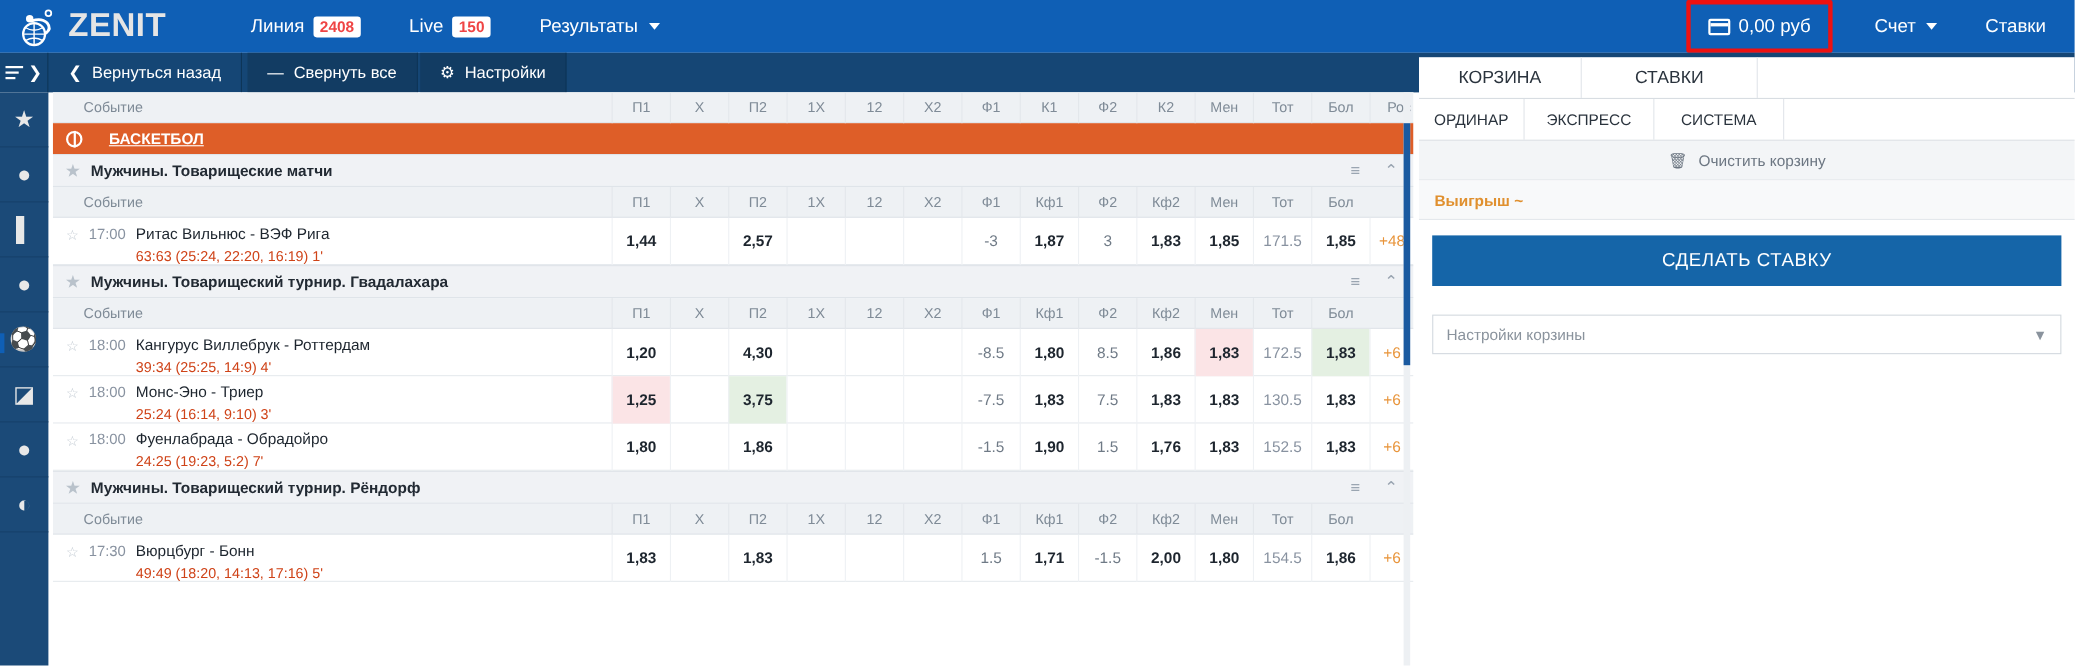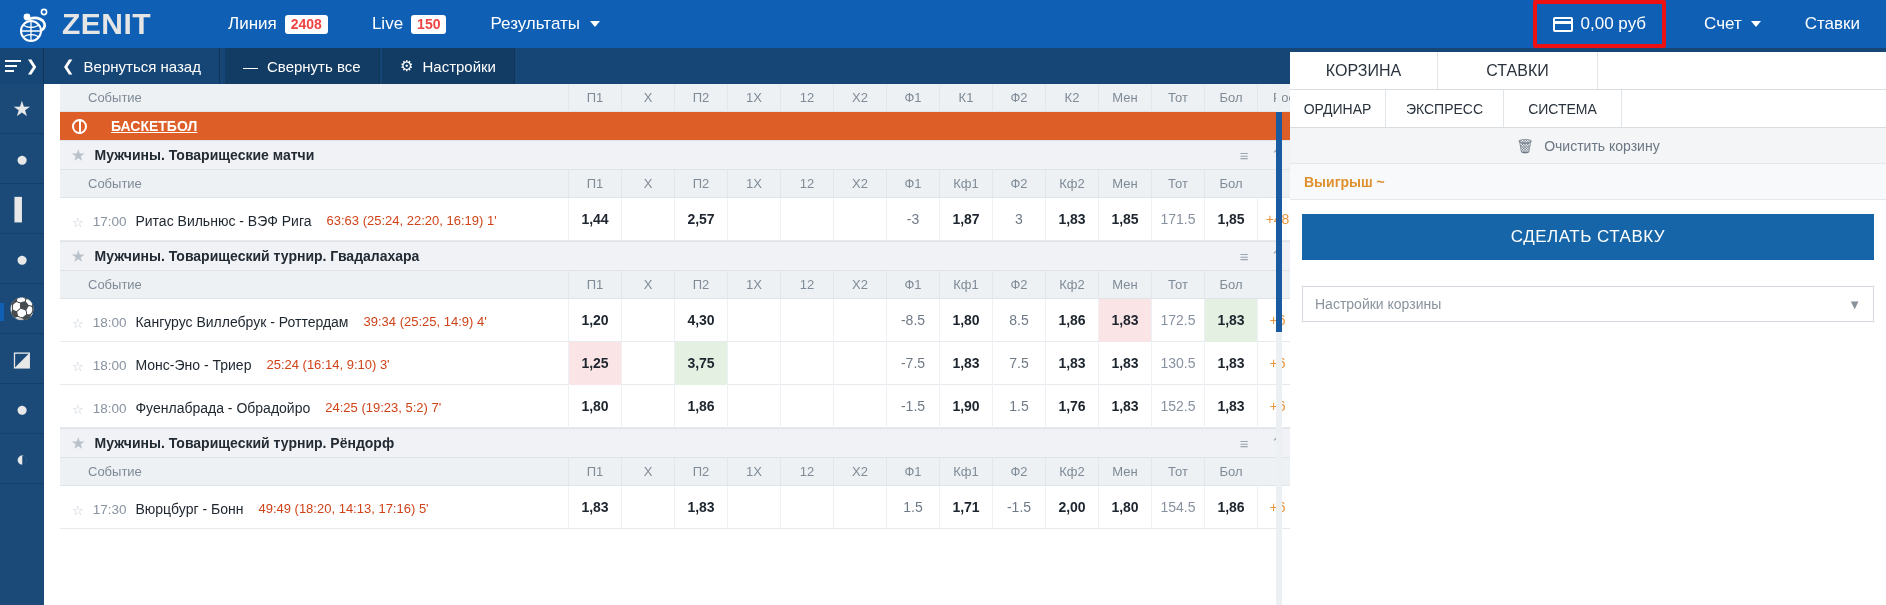--- a/index.html
+++ b/index.html
@@ -79,21 +79,21 @@
     background:#1b4a78;
   }
   .rail-item {
     height:50px; display:flex; align-items:center; justify-content:center;
     border-bottom:1px solid #16406a; cursor:pointer;
   }
   .rail-icon { font-size:21px; color:#e8e8e8; line-height:1; }
 
   
   .main {
-    position:absolute; top:84px; left:60px; width:1237px; height:450px;
+    position:absolute; top:84px; left:48px; width:1237px; height:450px;
     background:#ffffff; overflow:hidden;
   }
   .grid-row { display:flex; width:1237px; }
   .c-event { width:508px; flex:none; }
   .c-odd   { width:53px; flex:none; text-align:center; }
   .c-last  { width:40px; flex:none; text-align:center; }
 
   .hdr-row {
     background:#eef1f4; height:28px; align-items:center; font-size:13px;
     color:#7f8b97; border-bottom:1px solid #dfe4e9;
@@ -121,21 +121,21 @@
   .star-ic { color:#b9c2cb; font-size:14px; }
   .league-tools { margin-left:auto; display:flex; align-items:center; gap:22px; padding-right:14px; }
   .lt-ic { color:#9aa5b1; font-size:15px; cursor:pointer; }
 
   .match-row {
     height:43px; align-items:center; border-bottom:1px solid #e6eaee; font-size:14px;
   }
   .match-left { display:flex; align-items:flex-start; gap:9px; padding-left:12px; padding-top:5px; }
   .m-star { color:#c3cbd3; font-size:13px; padding-top:2px; }
   .m-time { color:#8892a0; font-size:13.5px; padding-top:1px; }
-  .m-info { display:flex; flex-direction:row; gap:15px; }
+  .m-info { display:flex; flex-direction:column; gap:5px; }
   .m-name { color:#1d252e; font-size:14px; }
   .m-score { color:#cf4318; font-size:13px; }
   .odd-cell {
     height:43px; line-height:43px; font-weight:bold; color:#1d252e;
     border-left:1px solid #eef1f4; cursor:pointer;
   }
   .odd-hand { font-weight:normal; color:#6f7a86; }
   .odd-tot  { font-weight:normal; color:#8892a0; }
   .odd-more { color:#e8943a; font-weight:normal; }
   .hl-pink  { background:#fbe4e6; }

